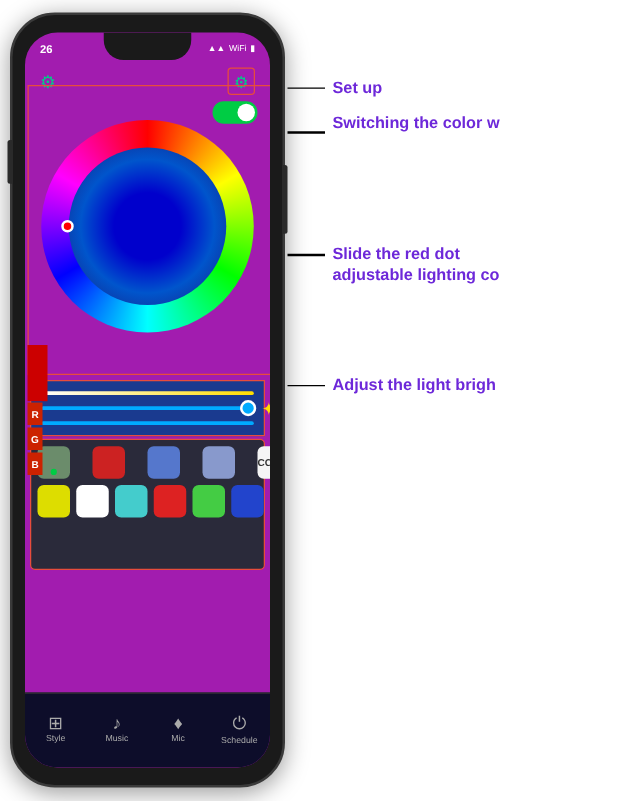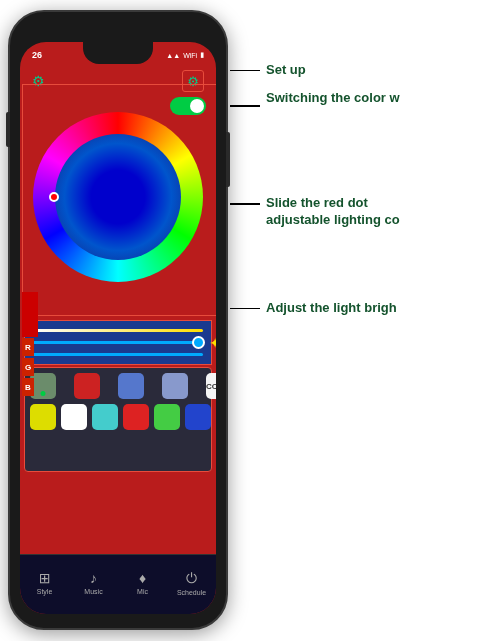--- a/index.html
+++ b/index.html
@@ -52,24 +52,23 @@
       background: #2a2a2a;
       border-radius: 0 2px 2px 0;
     }
 
     .phone-screen {
       position: absolute;
       top: 14px;
       left: 10px;
       right: 10px;
       bottom: 14px;
-      background: #b91c1c;
+      background: #a21caf;
       border-radius: 26px;
       overflow: hidden;
-      margin-top: 16px;
     }
 
     
     .notch {
       position: absolute;
       top: 0;
       left: 50%;
       transform: translateX(-50%);
       width: 70px;
       height: 22px;
@@ -391,21 +390,21 @@
       position: absolute;
       left: 230px;
       top: 10px;
       width: 265px;
       height: 620px;
     }
 
     .ann-text {
       font-size: 13px;
       font-weight: bold;
-      color: #14532d;
+      color: #6d28d9;
       line-height: 1.3;
     }
 
     
     .swatch-row2 {
       display: flex;
       gap: 5px;
     }
 
     

